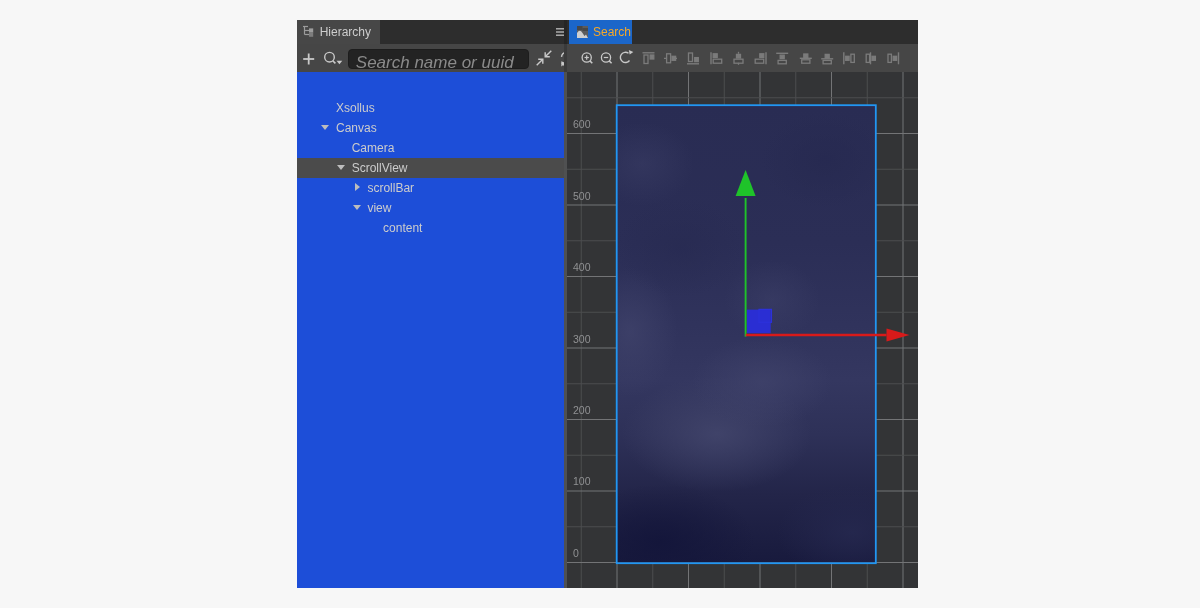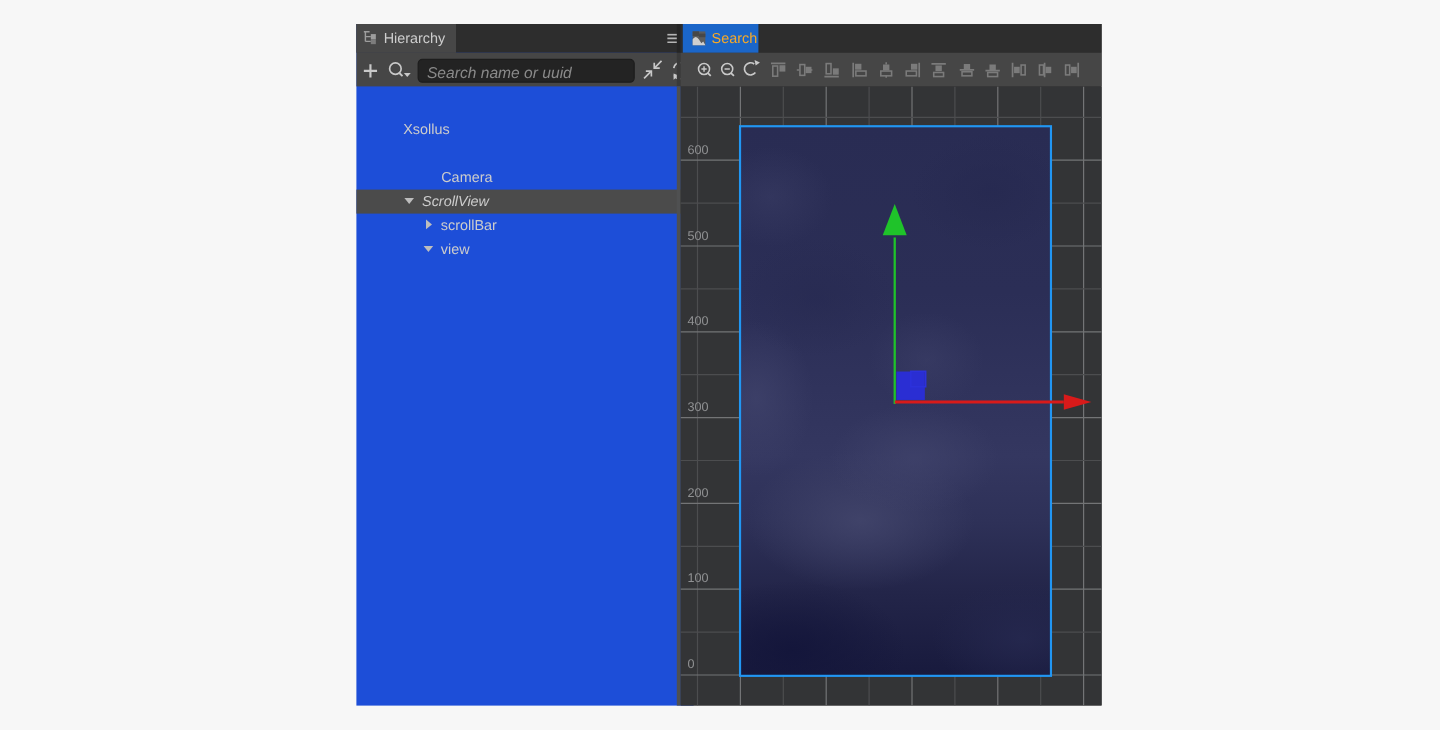--- a/index.html
+++ b/index.html
@@ -46,40 +46,47 @@
         <polyline points="245.8,19.1 245.8,15.2 241.9,15.2"></polyline>
       </g>
       <g stroke="#c9c9c9" stroke-width="1.4" fill="none">
         <path d="M 264.5 12.8 A 5.2 5.2 0 0 1 274.3 11.2"></path>
         <path d="M 274.7 17.2 A 5.2 5.2 0 0 1 264.9 18.8"></path>
       </g>
       <polygon points="274.9,7.6 274.9,12.8 270.5,11" fill="#c9c9c9"></polygon>
       <polygon points="264.3,22.4 264.3,17.2 268.7,19" fill="#c9c9c9"></polygon>
     </svg>
   <div class="abs" style="left:50.8px;top:28.5px;width:181.5px;height:20.5px;background:#232323;border-radius:4px;border:1px solid #1d1d1d;box-sizing:border-box">
-    <span class="abs" style="left:7px;top:3px;font-size:13px;font-style:italic;color:#8a8a8a;white-space:nowrap">Search name or uuid</span>
+    <span class="abs" style="left:7px;top:3px;font-size:17px;font-style:italic;color:#8a8a8a;white-space:nowrap">Search name or uuid</span>
   </div>
 
 <div style="position:absolute;left:0;top:77.5px;width:281px;height:20px;text-align:right;">
       <span style="position:absolute;left:39px;top:3.2px;font-size:12px;color:#cccccc;white-space:nowrap">Xsollus</span>
     </div>
-<div style="position:absolute;left:0;top:117.5px;width:257px;height:20px;margin-left:16px;">
+<div style="position:absolute;left:0;top:97.5px;width:281px;height:20px;">
+      <span style="position:absolute;left:23.5px;top:7.6px;width:0;height:0;border-left:4.2px solid transparent;border-right:4.2px solid transparent;border-top:5px solid #bdbdbd"></span>
+      <span style="position:absolute;left:39px;top:3.2px;font-size:12px;color:#cccccc;white-space:nowrap">Canvas</span>
+    </div>
+<div style="position:absolute;left:0;top:117.5px;width:257px;height:20px;">
       <span style="position:absolute;left:54.7px;top:3.2px;font-size:12px;color:#cccccc;white-space:nowrap">Camera</span>
     </div>
-<div style="position:absolute;left:0;top:137.5px;width:281px;height:20px;background:#4b4b4b;font-style:italic;">
+<div style="position:absolute;left:0;top:137.5px;width:281px;height:20px;background:#4b4b4b;">
       <span style="position:absolute;left:39.7px;top:7.6px;width:0;height:0;border-left:4.2px solid transparent;border-right:4.2px solid transparent;border-top:5px solid #bdbdbd"></span>
       <span style="position:absolute;left:54.7px;top:3.2px;font-size:12px;color:#cccccc;white-space:nowrap">ScrollView</span>
     </div>
 <div style="position:absolute;left:0;top:157.5px;width:281px;height:20px;text-align:center;">
       <span style="position:absolute;left:57.7px;top:5.6px;width:0;height:0;border-top:4.2px solid transparent;border-bottom:4.2px solid transparent;border-left:5px solid #bdbdbd"></span>
       <span style="position:absolute;left:70.4px;top:3.2px;font-size:12px;color:#cccccc;white-space:nowrap">scrollBar</span>
     </div>
 <div style="position:absolute;left:0;top:177.5px;width:281px;height:20px;text-align:right;">
       <span style="position:absolute;left:55.9px;top:7.6px;width:0;height:0;border-left:4.2px solid transparent;border-right:4.2px solid transparent;border-top:5px solid #bdbdbd"></span>
       <span style="position:absolute;left:70.4px;top:3.2px;font-size:12px;color:#cccccc;white-space:nowrap">view</span>
+    </div>
+<div style="position:absolute;left:0;top:197.5px;width:281px;height:20px;">
+      <span style="position:absolute;left:86.1px;top:3.2px;font-size:12px;color:#cccccc;white-space:nowrap">content</span>
     </div>
 </div>
 
 <div class="abs" style="left:564px;top:20px;width:3px;height:23.5px;background:#252525;z-index:5"></div>
 <div class="abs" style="left:564px;top:43.5px;width:3px;height:28.5px;background:#3a3a3a;z-index:5"></div>
 <div class="abs" style="left:564px;top:72px;width:3px;height:515.5px;background:#4f5051;z-index:5"></div>
 
 <div class="abs" style="left:566.5px;top:20px;width:351.5px;height:567.5px;background:#333">
   <div class="abs" style="left:0;top:0;width:351.5px;height:23.5px;background:#2d2d2d"></div>
   <div class="abs" style="left:2px;top:0;width:63px;height:23.5px;background:#1b66c9">

